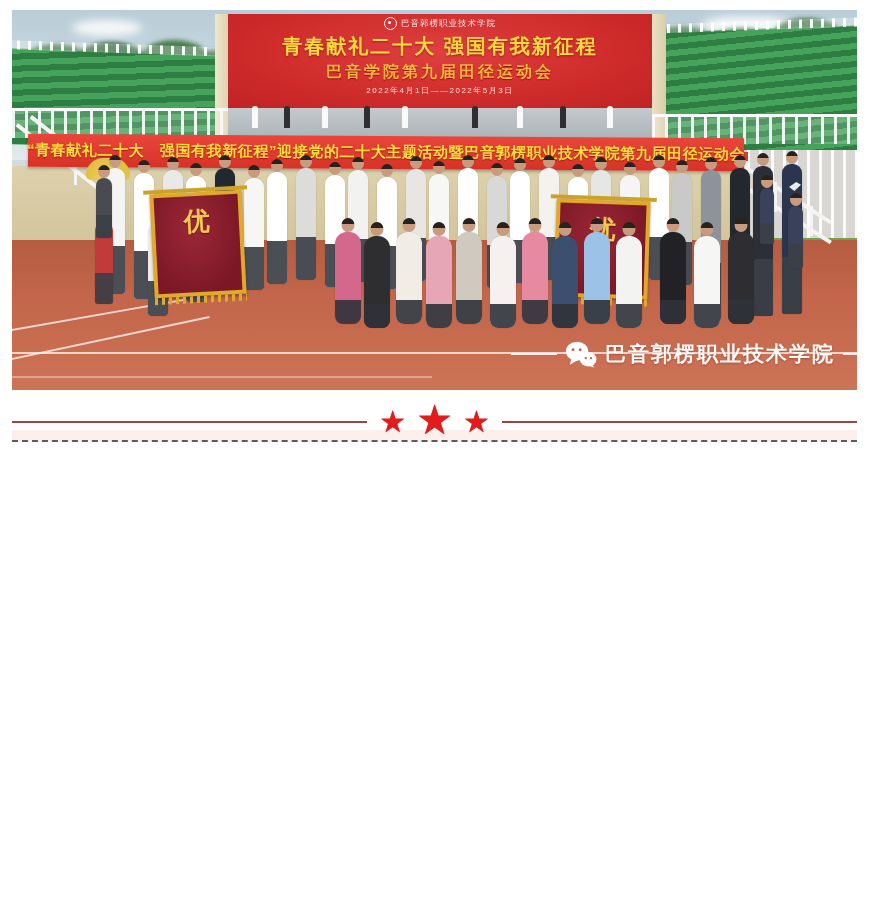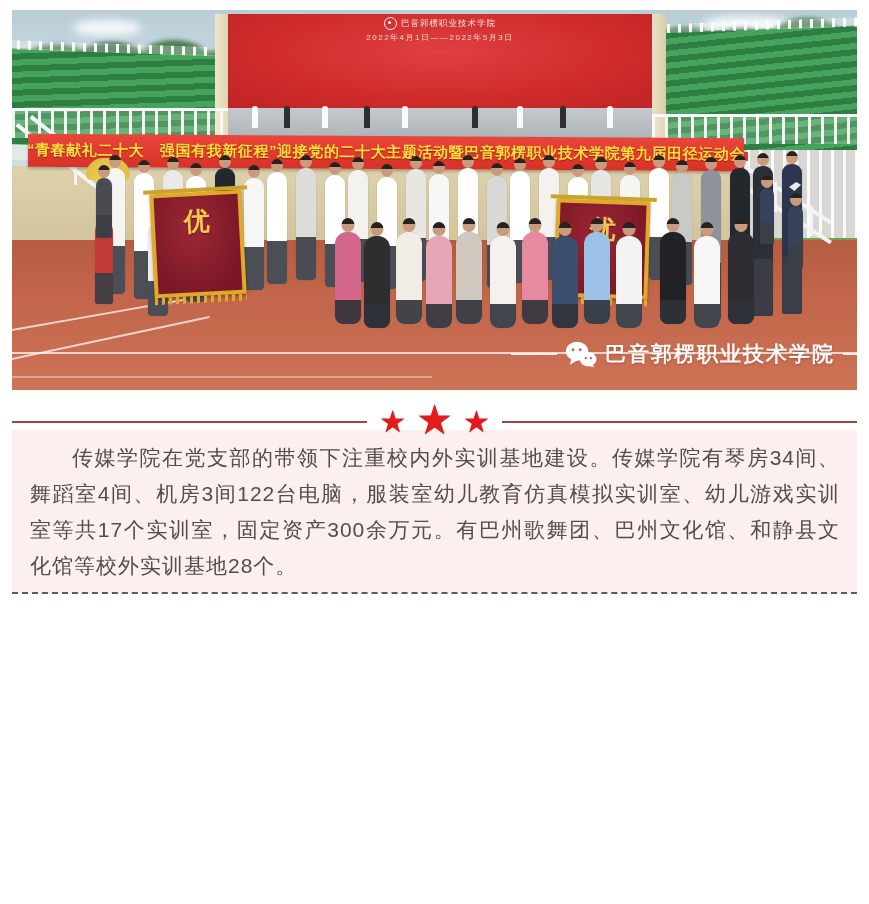--- a/index.html
+++ b/index.html
@@ -133,20 +133,22 @@
   <div class="stand stand-left"></div>
   <div class="stand stand-right"></div>
   <div class="pillar pillar-l"></div>
   <div class="pillar pillar-r"></div>
 
   <div class="stage-backdrop">
     <div class="stage-org">
       <span class="logo-circle"></span>
       <span>巴音郭楞职业技术学院</span>
     </div>
+    <div class="stage-title">青春献礼二十大  强国有我新征程</div>
+    <div class="stage-subtitle">巴音学院第九届田径运动会</div>
     <div class="stage-date">2022年4月1日——2022年5月3日</div>
   </div>
   <div class="stage-floor"></div>
   <div id="stage-figs">
       <div class="minifig" style="left: 240px; top: 96px; width: 6px; height: 22px; background: rgb(250, 250, 250);"></div>
       <div class="minifig" style="left: 272px; top: 96px; width: 6px; height: 22px; background: rgb(47, 47, 51);"></div>
       <div class="minifig" style="left: 310px; top: 96px; width: 6px; height: 22px; background: rgb(250, 250, 250);"></div>
       <div class="minifig" style="left: 352px; top: 96px; width: 6px; height: 22px; background: rgb(47, 47, 51);"></div>
       <div class="minifig" style="left: 390px; top: 96px; width: 6px; height: 22px; background: rgb(250, 250, 250);"></div>
       <div class="minifig" style="left: 460px; top: 96px; width: 6px; height: 22px; background: rgb(47, 47, 51);"></div>
@@ -268,14 +270,13 @@
   <span class="dline"></span>
   <span class="star-group">
     <span class="star s">★</span>
     <span class="star m">★</span>
     <span class="star s">★</span>
   </span>
   <span class="dline"></span>
 </div>
 
 <div class="article">
-  <p>传媒学院在党支部的带领下注重校内外实训基地建设。传媒学院有琴房34间、舞蹈室4间、机房3间122台电脑，服装室幼儿教育仿真模拟实训室、幼儿游戏实训室等共17个实训室，固定资产300余万元。有巴州歌舞团、巴州文化馆、和静县文化馆等校外实训基地28个。</p>
 </div>
 
 </body></html>

